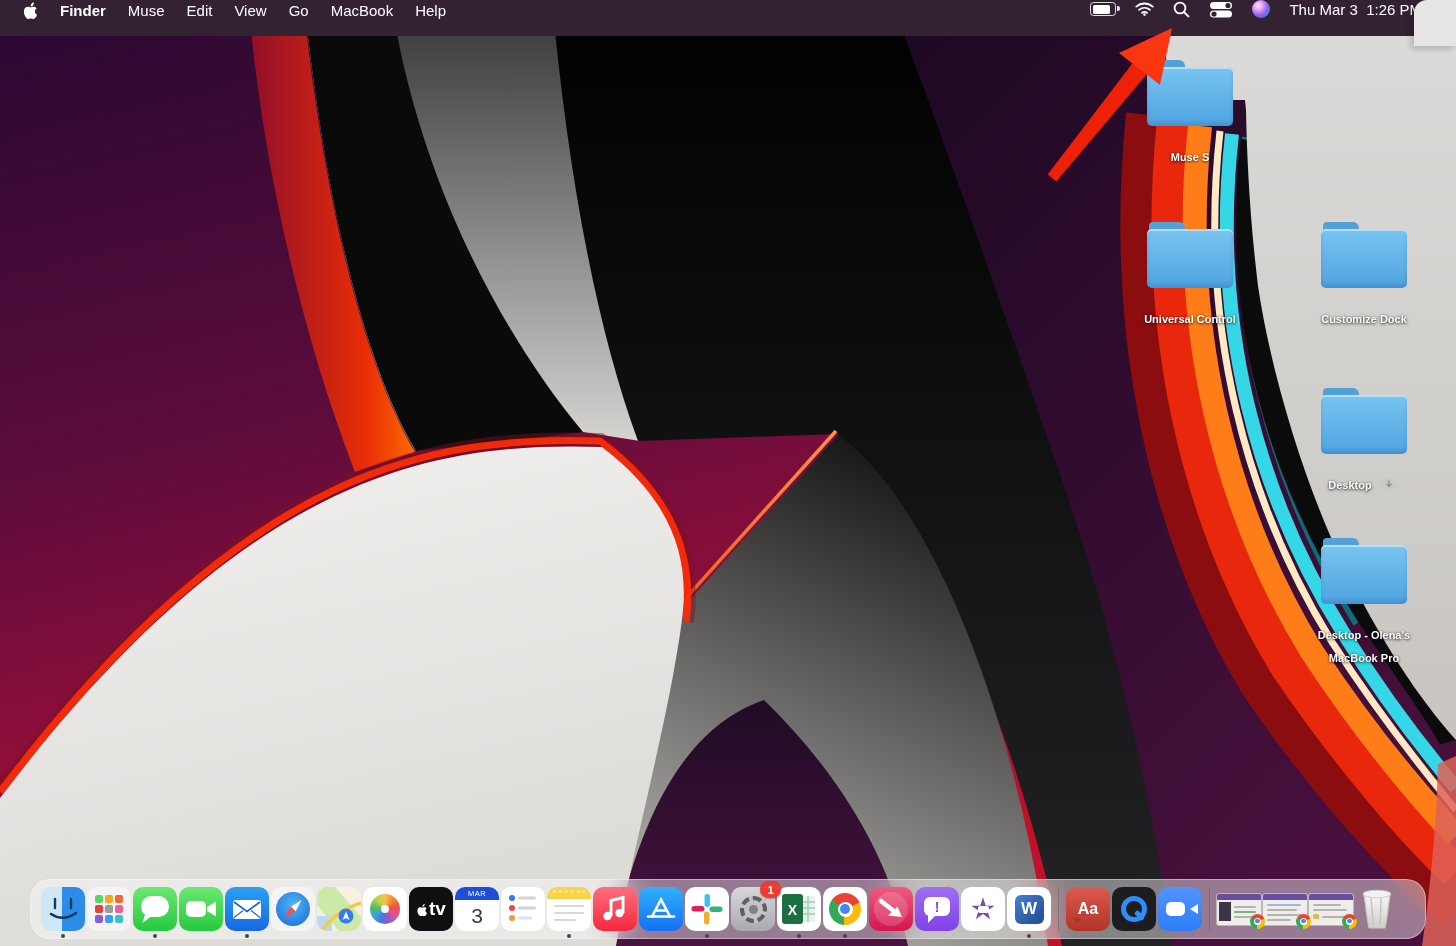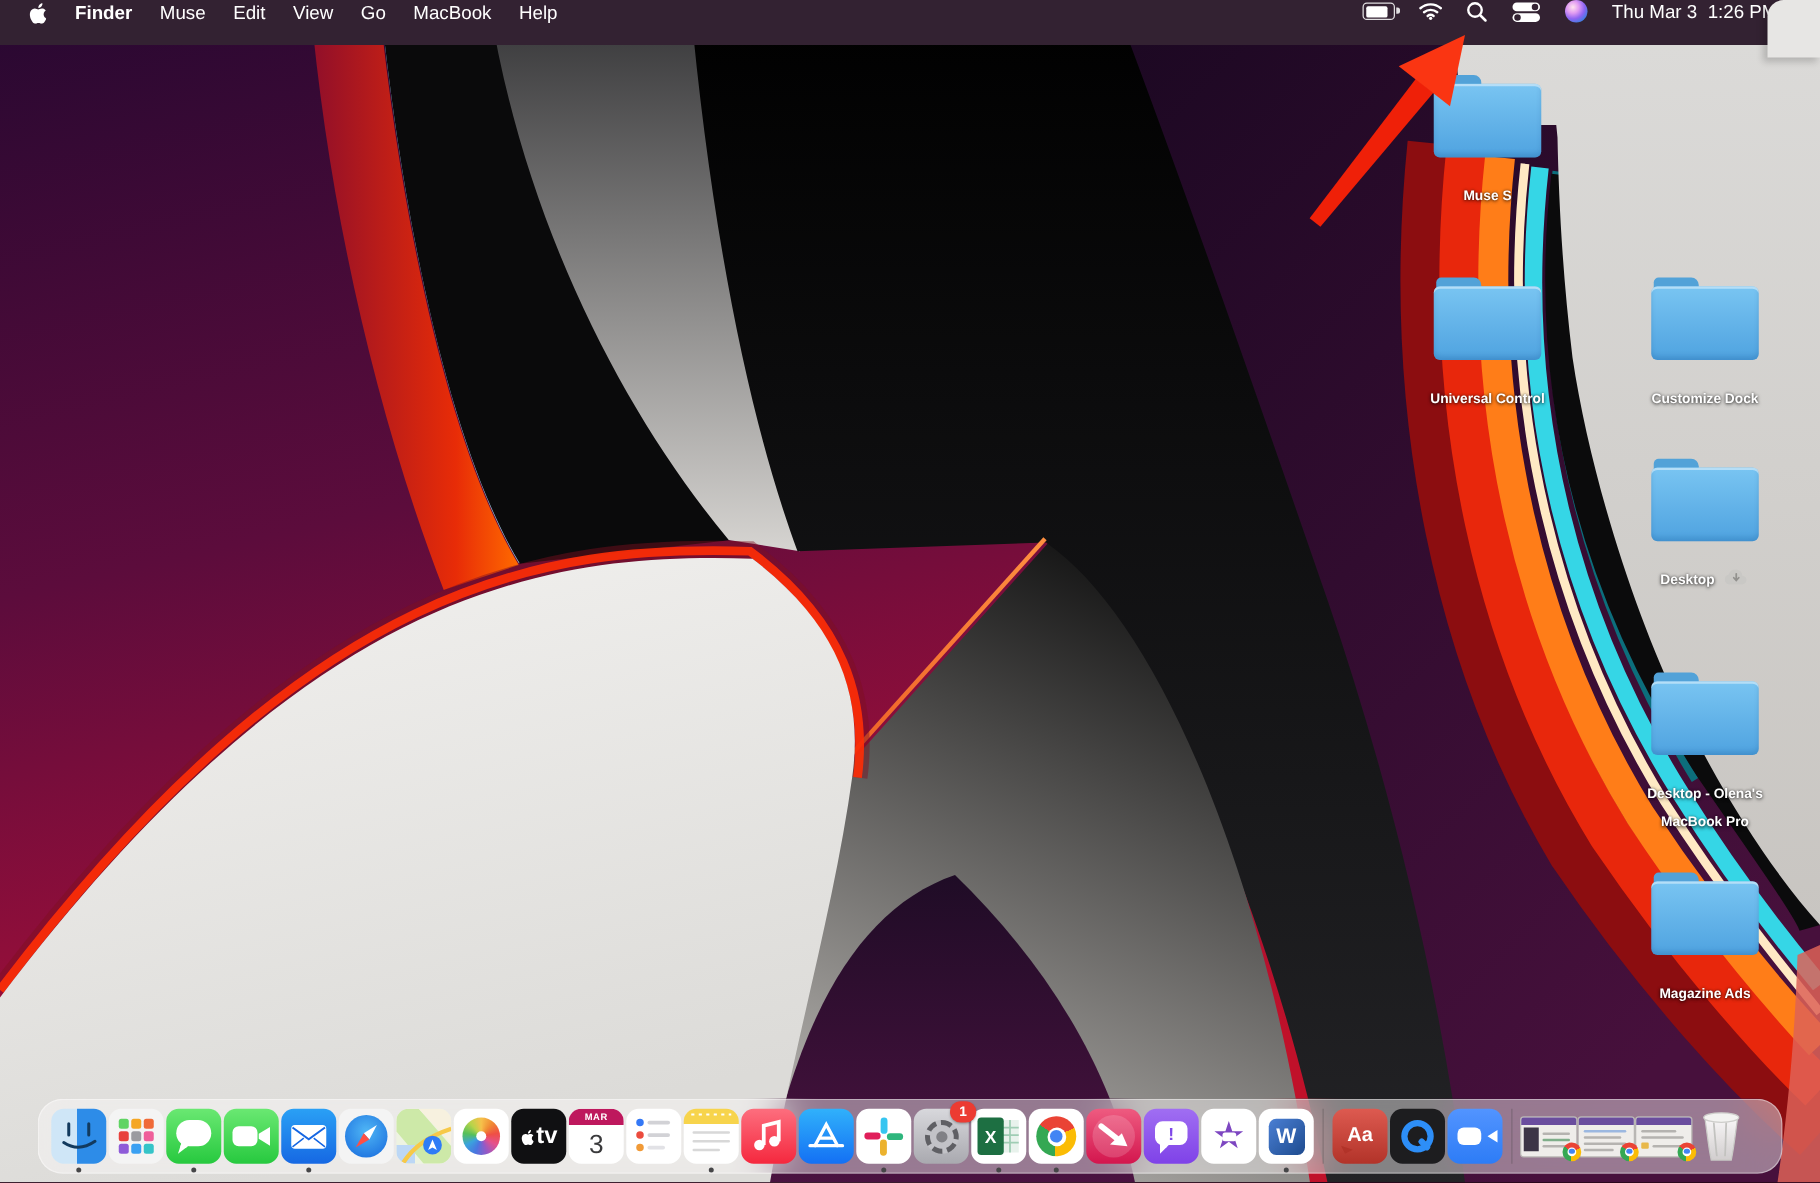--- a/index.html
+++ b/index.html
@@ -45,21 +45,21 @@
   .mail{background:linear-gradient(180deg,#2aa0f5,#1668e3);}
   .safari{background:#f4f4f4;}
   .safari::before{content:"";position:absolute;left:5px;top:5px;width:34px;height:34px;border-radius:50%;background:radial-gradient(circle at 50% 38%,#4fb6f5,#1668dc);}
   .maps{background:#eef3e2;}
   .photos{background:#fff;}
   .pw{position:absolute;left:7px;top:7px;width:30px;height:30px;border-radius:50%;background:conic-gradient(#f6c14b,#f08a33,#ef4f45,#e5518c,#9659c6,#4a76e0,#3aa3dd,#55c05a,#b8d44a,#f6c14b);}
   .pw::after{content:"";position:absolute;left:11px;top:11px;width:8px;height:8px;border-radius:50%;background:#fff;}
   .appletv{background:#101012;display:flex;align-items:center;justify-content:center;gap:2px;color:#fff;}
   .appletv b{font-size:19px;font-weight:700;}
   .calendar{background:#fff;display:flex;flex-direction:column;}
-  .cal-m{height:13px;background:#be185d;color:#fff;font-size:7.5px;font-weight:700;letter-spacing:.5px;display:flex;align-items:center;justify-content:center;}
+  .cal-m{height:13px;background:#1d4ed8;color:#fff;font-size:7.5px;font-weight:400;letter-spacing:.5px;display:flex;align-items:center;justify-content:center;}
   .cal-d{flex:1;display:flex;align-items:center;justify-content:center;font-size:21px;color:#3a3a3c;font-weight:400;}
   .reminders,.notes2,.slack,.imovie,.word,.excel,.skitch0{background:#fff;}
   .notes2{background:linear-gradient(180deg,#f7d44c 0 12px,#fff 12px);}
   .music{background:linear-gradient(180deg,#fd6e7e,#f5283e);}
   .appstore{background:linear-gradient(180deg,#30b1fb,#1470f4);}
   .sysprefs{background:linear-gradient(180deg,#d8d8dc,#a9a9af);display:flex;align-items:center;justify-content:center;}
   .gear{width:27px;height:27px;border-radius:50%;border:4.5px dashed #5f5f64;background:#c2c2c7;box-sizing:border-box;display:flex;align-items:center;justify-content:center;}
   .gear::after{content:"";width:9px;height:9px;border-radius:50%;background:#808085;}
   .chrome{background:#fff;}
   .cr{position:absolute;left:6px;top:6px;width:32px;height:32px;border-radius:50%;background:conic-gradient(from -55deg,#ea4335 0 120deg,#fbbc05 120deg 240deg,#34a853 240deg 360deg);}
@@ -242,43 +242,36 @@
       </div>
     <div class="flabel"><span>Customize Dock</span></div>
   </div>
   <div class="folder" style="left:1115px;top:222px;">
     <div class="ficon">
         <div class="tab"></div>
         <div class="fbody"></div>
       </div>
     <div class="flabel"><span>Universal Control</span></div>
   </div>
-  <div class="folder" style="left:1289px;top:367px;">
+  <div class="folder" style="left:1289px;top:388px;">
     <div class="ficon">
         <div class="tab"></div>
         <div class="fbody"></div>
       </div>
     <div class="flabel"><span>Desktop</span><span class="cloud"><svg width="22" height="15" viewBox="0 0 22 15">
             <path d="M5.5,13.5 a4,4 0 0 1 -0.5,-7.9 a5.6,5.6 0 0 1 10.9,0.9 a3.4,3.4 0 0 1 -0.4,7 z" fill="#c9c8c5"></path>
             <path d="M11,5 V10 M9,8.2 L11,10.4 L13,8.2" stroke="#8f8e8b" stroke-width="1.4" fill="none" stroke-linecap="round"></path>
           </svg></span></div>
   </div>
   <div class="folder" style="left:1289px;top:538px;">
     <div class="ficon">
         <div class="tab"></div>
         <div class="fbody"></div>
       </div>
     <div class="flabel" style="width:180px;margin-left:-15px;"><span>Desktop - Olena's</span><br><span>MacBook Pro</span></div>
-  </div>
-  <div class="folder" style="left:1289px;top:698px;">
-    <div class="ficon">
-        <div class="tab"></div>
-        <div class="fbody"></div>
-      </div>
-    <div class="flabel"><span>Magazine Ads</span></div>
   </div>
 
   <div class="dock">
 
     <div class="di run">
       <div class="ic finder">
         <svg width="44" height="44" viewBox="0 0 44 44">
           <path d="M14,12 v9 M30,12 v9" stroke="#123a5e" stroke-width="2.4" stroke-linecap="round"></path>
           <path d="M10,27 Q22,35 35,26" stroke="#123a5e" stroke-width="2.4" fill="none" stroke-linecap="round"></path>
         </svg>

